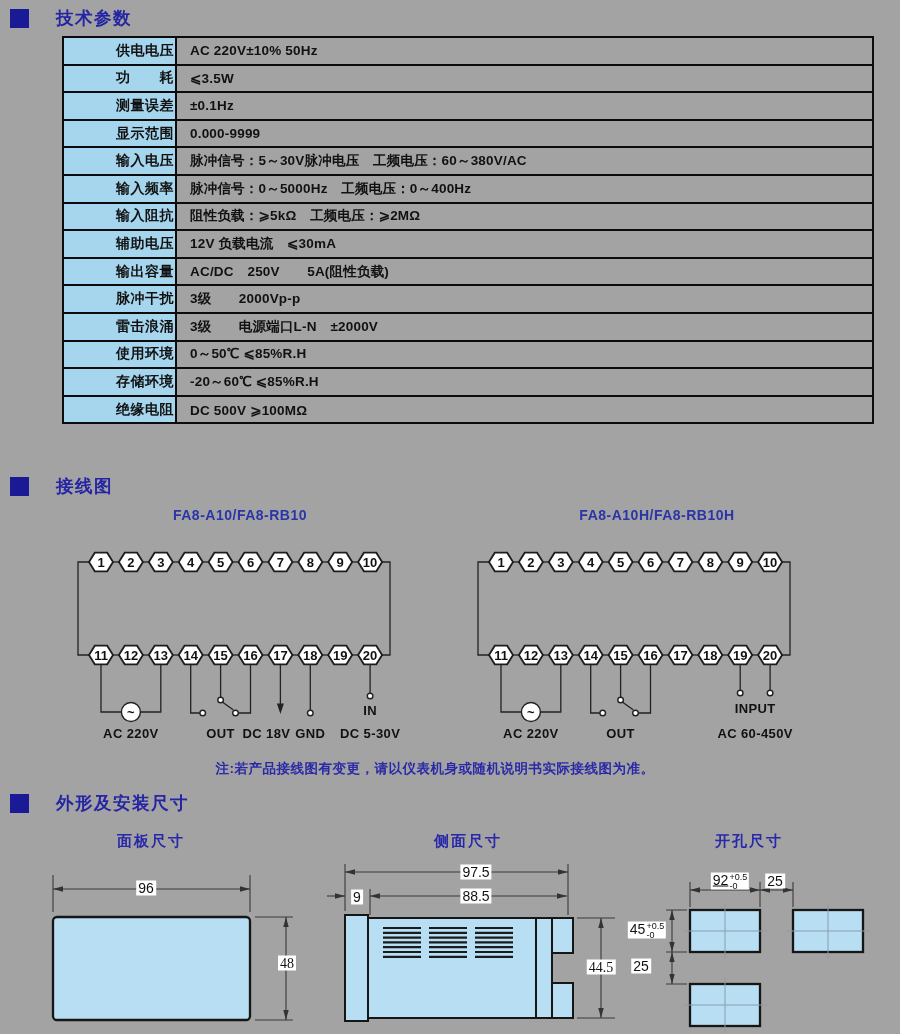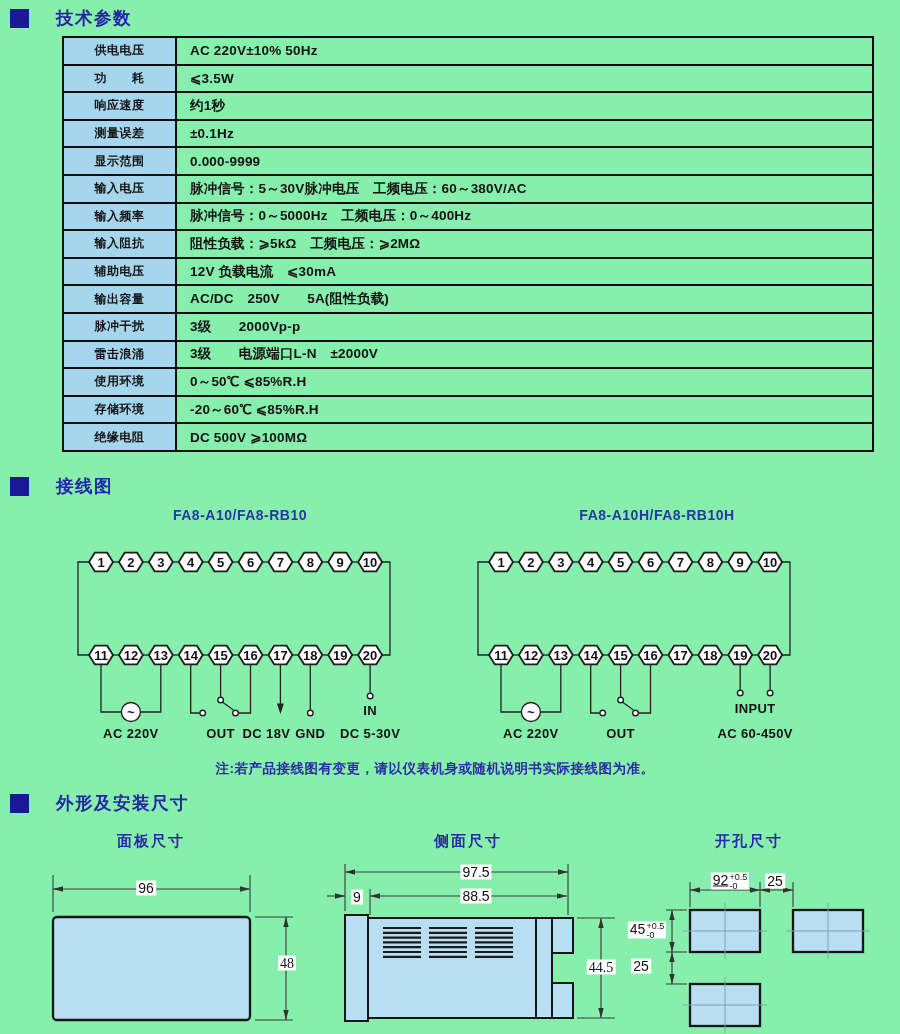--- a/index.html
+++ b/index.html
@@ -1,25 +1,25 @@
 <!DOCTYPE html>
 <html><head>
 <meta charset="utf-8">
 <style>
   html,body{margin:0;padding:0;background:#fff;}
-  .page{position:relative;width:900px;height:1034px;background:#86efac;overflow:hidden;
+  .page{position:relative;width:900px;height:1034px;background:#a3a3a3;overflow:hidden;
         font-family:"Liberation Sans",sans-serif;color:#111;}
   
   .sec-header{position:absolute;display:flex;align-items:center;gap:27px;}
   .bullet{width:19px;height:19px;background:#1a1a96;flex:0 0 auto;}
   .sec-title{font-size:17.5px;font-weight:bold;color:#2424a4;letter-spacing:1.5px;}
   
   #specs-table{position:absolute;left:62px;top:36px;width:812px;border-collapse:collapse;table-layout:fixed;}
   #specs-table td{border:2px solid #0c0c0c;height:23.6px;vertical-align:middle;}
-  td.label-cell{width:109px;background:#a6d6ee;text-align:center;font-weight:bold;font-size:12px;
+  td.label-cell{width:109px;background:#a6d6ee;text-align:right;font-weight:bold;font-size:14px;
                 letter-spacing:0.5px;white-space:pre;font-family:Liberation Mono, monospace;}
   td.value-cell{padding:0 14px 0 13px;font-size:13.5px;font-weight:600;white-space:pre;letter-spacing:0.2px;}
   
   .diag-title{position:absolute;text-align:center;font-size:14px;font-weight:bold;color:#2a35a8;letter-spacing:0.5px;}
   .note{position:absolute;text-align:center;font-size:13.5px;font-weight:bold;color:#2a2aa8;letter-spacing:0.5px;}
   svg{position:absolute;overflow:visible;}
   .wire{stroke:#222;stroke-width:1.3;fill:none;}
   .hex{fill:#fff;stroke:#1c1c1c;stroke-width:1.8;}
   .sym{fill:#fff;stroke:#222;stroke-width:1.4;}
   .solid{fill:#222;stroke:none;}
@@ -52,24 +52,20 @@
 
   <table id="specs-table">
     <tbody>
         <tr>
           <td class="label-cell">供电电压</td>
           <td class="value-cell">AC 220V±10% 50Hz</td>
         </tr>
         <tr>
           <td class="label-cell">功　　耗</td>
           <td class="value-cell">⩽3.5W</td>
-        </tr>
-        <tr>
-          <td class="label-cell">响应速度</td>
-          <td class="value-cell">约1秒</td>
         </tr>
         <tr>
           <td class="label-cell">测量误差</td>
           <td class="value-cell">±0.1Hz</td>
         </tr>
         <tr>
           <td class="label-cell">显示范围</td>
           <td class="value-cell">0.000-9999</td>
         </tr>
         <tr>

